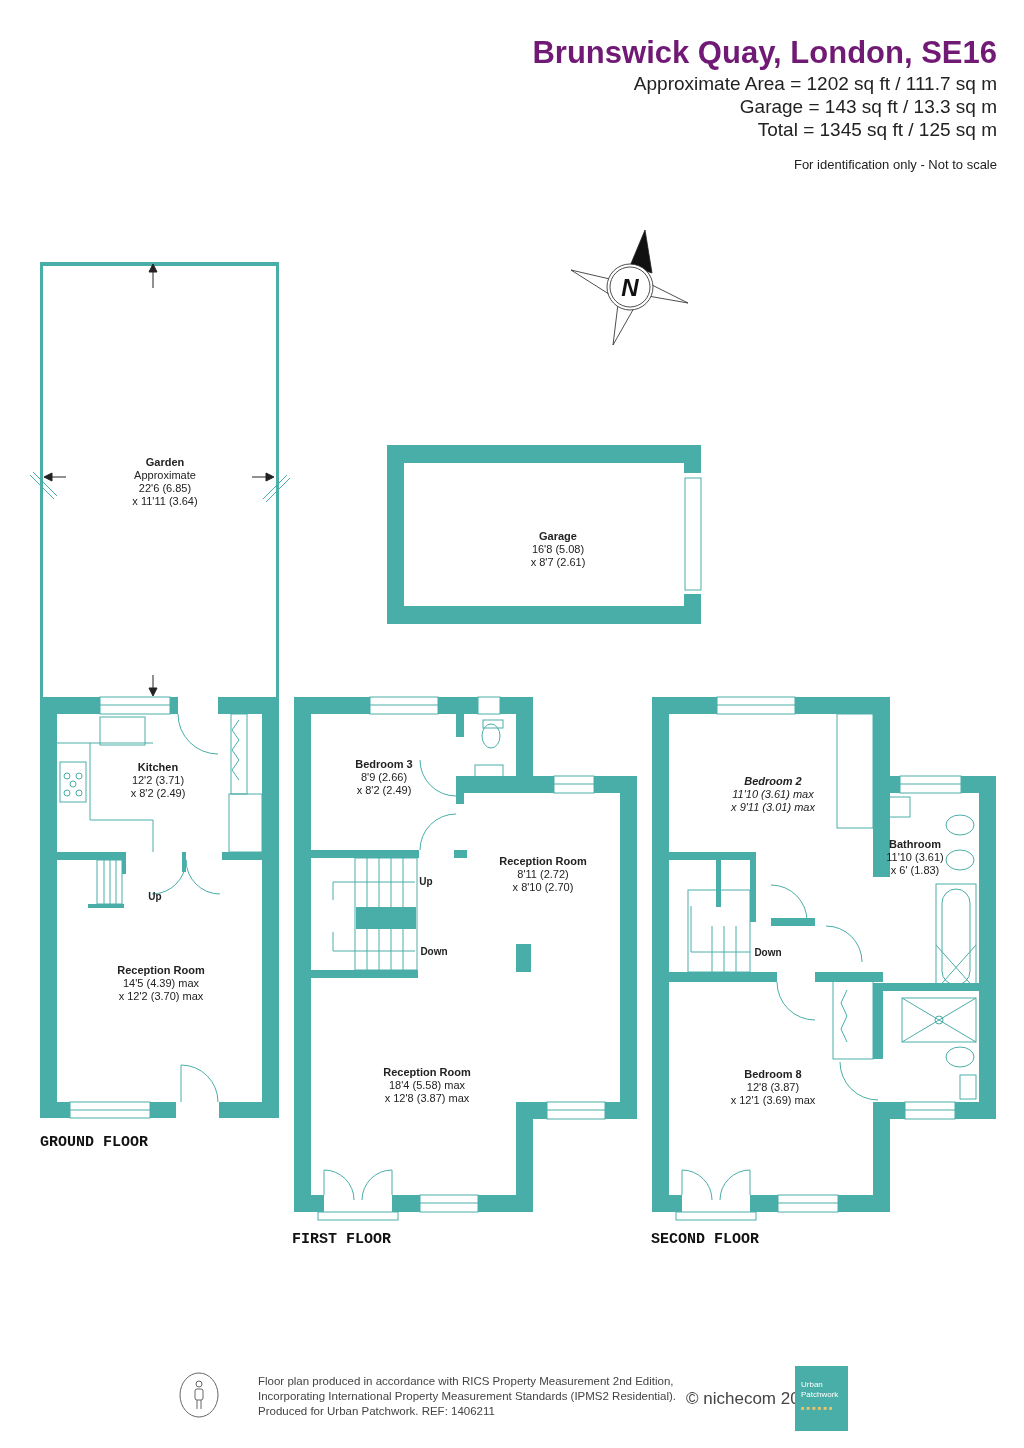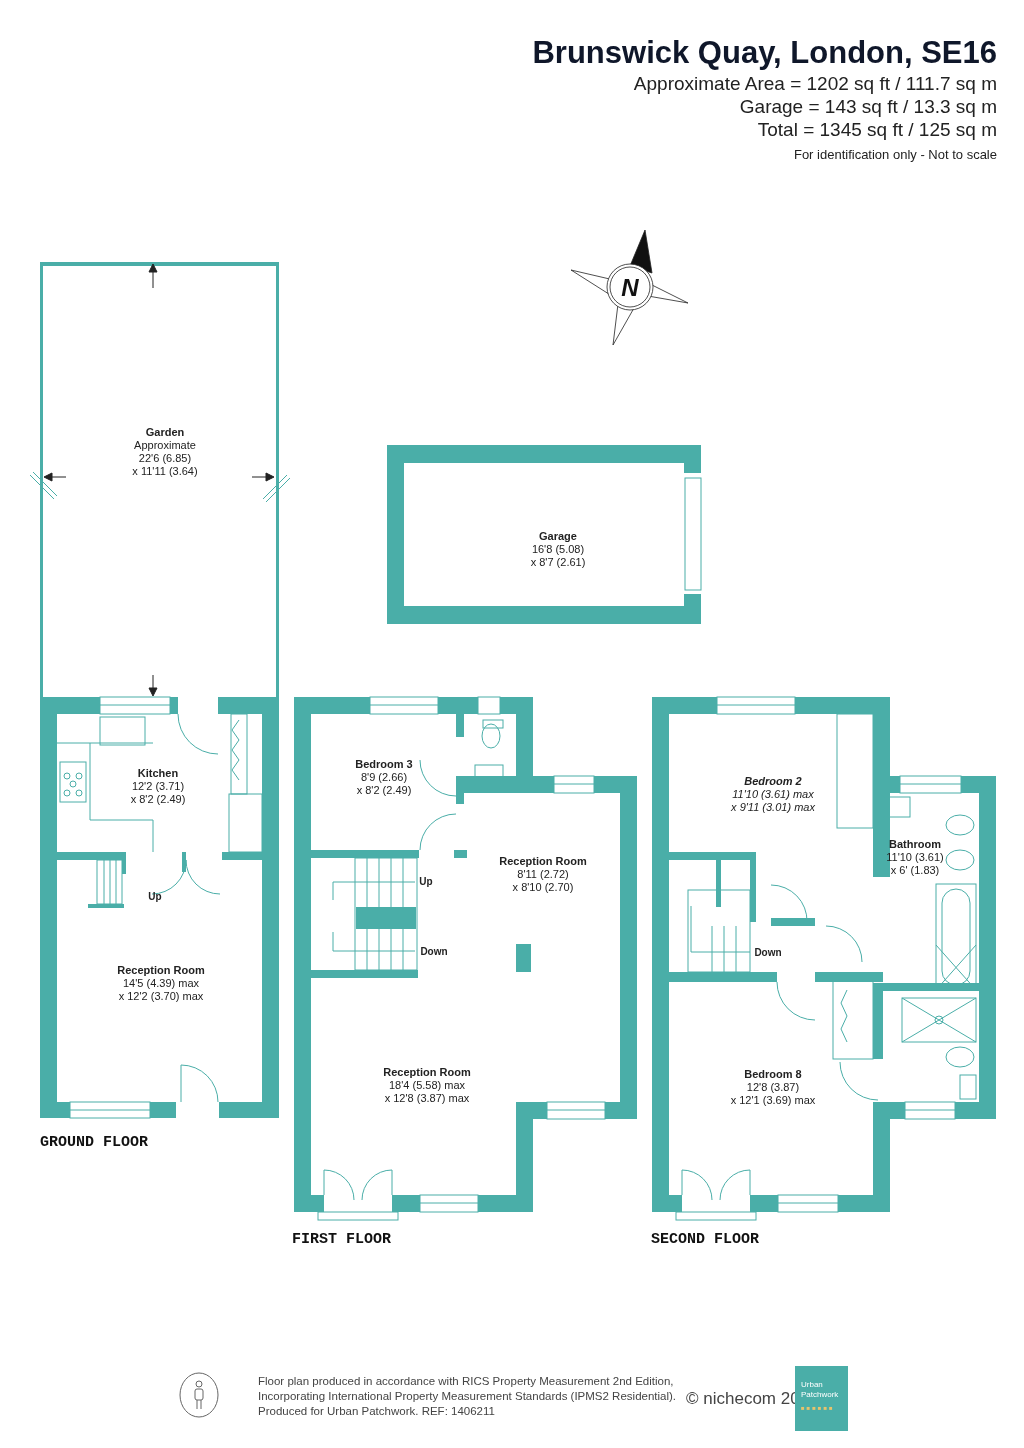--- a/index.html
+++ b/index.html
@@ -1,20 +1,20 @@
 <!DOCTYPE html>
 <html><head>
 <meta charset="utf-8">
 <style>
   html,body{margin:0;padding:0;background:#fff;}
   body{width:1024px;height:1448px;position:relative;overflow:hidden;font-family:"Liberation Sans",sans-serif;color:#111;}
   .hdr{position:absolute;right:27px;top:34px;text-align:right;}
-  .hdr .title{font-weight:bold;font-size:31px;line-height:38px;color:#0f172a;}
+  .hdr .title{font-weight:bold;font-size:31px;line-height:38px;color:#701a75;}
   .hdr .line{font-size:19px;line-height:23px;color:#222;}
-  .hdr .note{font-size:13px;line-height:18px;color:#222;margin-top:5px;}
+  .hdr .note{font-size:13px;line-height:18px;color:#222;margin-top:15px;}
   svg.plan{position:absolute;left:0;top:0;}
   .lbl{position:absolute;text-align:center;font-size:11px;line-height:13px;color:#222;transform:translateX(-50%);white-space:nowrap;}
   .lbl .name{font-weight:bold;}
   .floor{position:absolute;font-weight:bold;font-size:15px;color:#111;font-family:Liberation Mono, monospace;}
   .foot{position:absolute;left:226px;top:1374px;font-size:11.5px;line-height:15px;color:#444;margin-left:32px;}
   .copy{position:absolute;left:686px;top:1389px;font-size:17px;color:#444;}
   .logo{position:absolute;left:795px;top:1366px;width:53px;height:65px;background:#4aaea8;color:#fff;font-size:8px;line-height:10px;padding:14px 0 0 6px;box-sizing:border-box;}
   .logo .dots{margin-top:3px;letter-spacing:2px;color:#e8c36b;font-size:6px;}
 </style>
 </head>
@@ -243,32 +243,32 @@
 
   <g stroke="#666" fill="none" stroke-width="1">
     <ellipse cx="199" cy="1395" rx="19" ry="22"></ellipse>
     <circle cx="199" cy="1384" r="3"></circle>
     <rect x="195" y="1389" width="8" height="11" rx="2"></rect>
     <line x1="197" y1="1400" x2="197" y2="1409"></line>
       <line x1="201" y1="1400" x2="201" y2="1409"></line>
   </g>
 </svg>
 
-<div class="lbl" style="left:165px;top:426px;">
+<div class="lbl" style="left:165px;top:456px;">
   <div class="name">Garden</div>
   <div>Approximate</div>
   <div>22'6 (6.85)</div>
   <div>x 11'11 (3.64)</div>
 </div>
 <div class="lbl" style="left:558px;top:508px;margin-top:22px;">
   <div class="name">Garage</div>
   <div>16'8 (5.08)</div>
   <div>x 8'7 (2.61)</div>
 </div>
-<div class="lbl" style="left:158px;top:761px;margin-top:6px;">
+<div class="lbl" style="left:158px;top:761px;">
   <div class="name">Kitchen</div>
   <div>12'2 (3.71)</div>
   <div>x 8'2 (2.49)</div>
 </div>
 <div class="lbl" style="left:161px;top:964px;">
   <div class="name">Reception Room</div>
   <div>14'5 (4.39) max</div>
   <div>x 12'2 (3.70) max</div>
 </div>
 <div class="lbl" style="left:384px;top:758px;">

